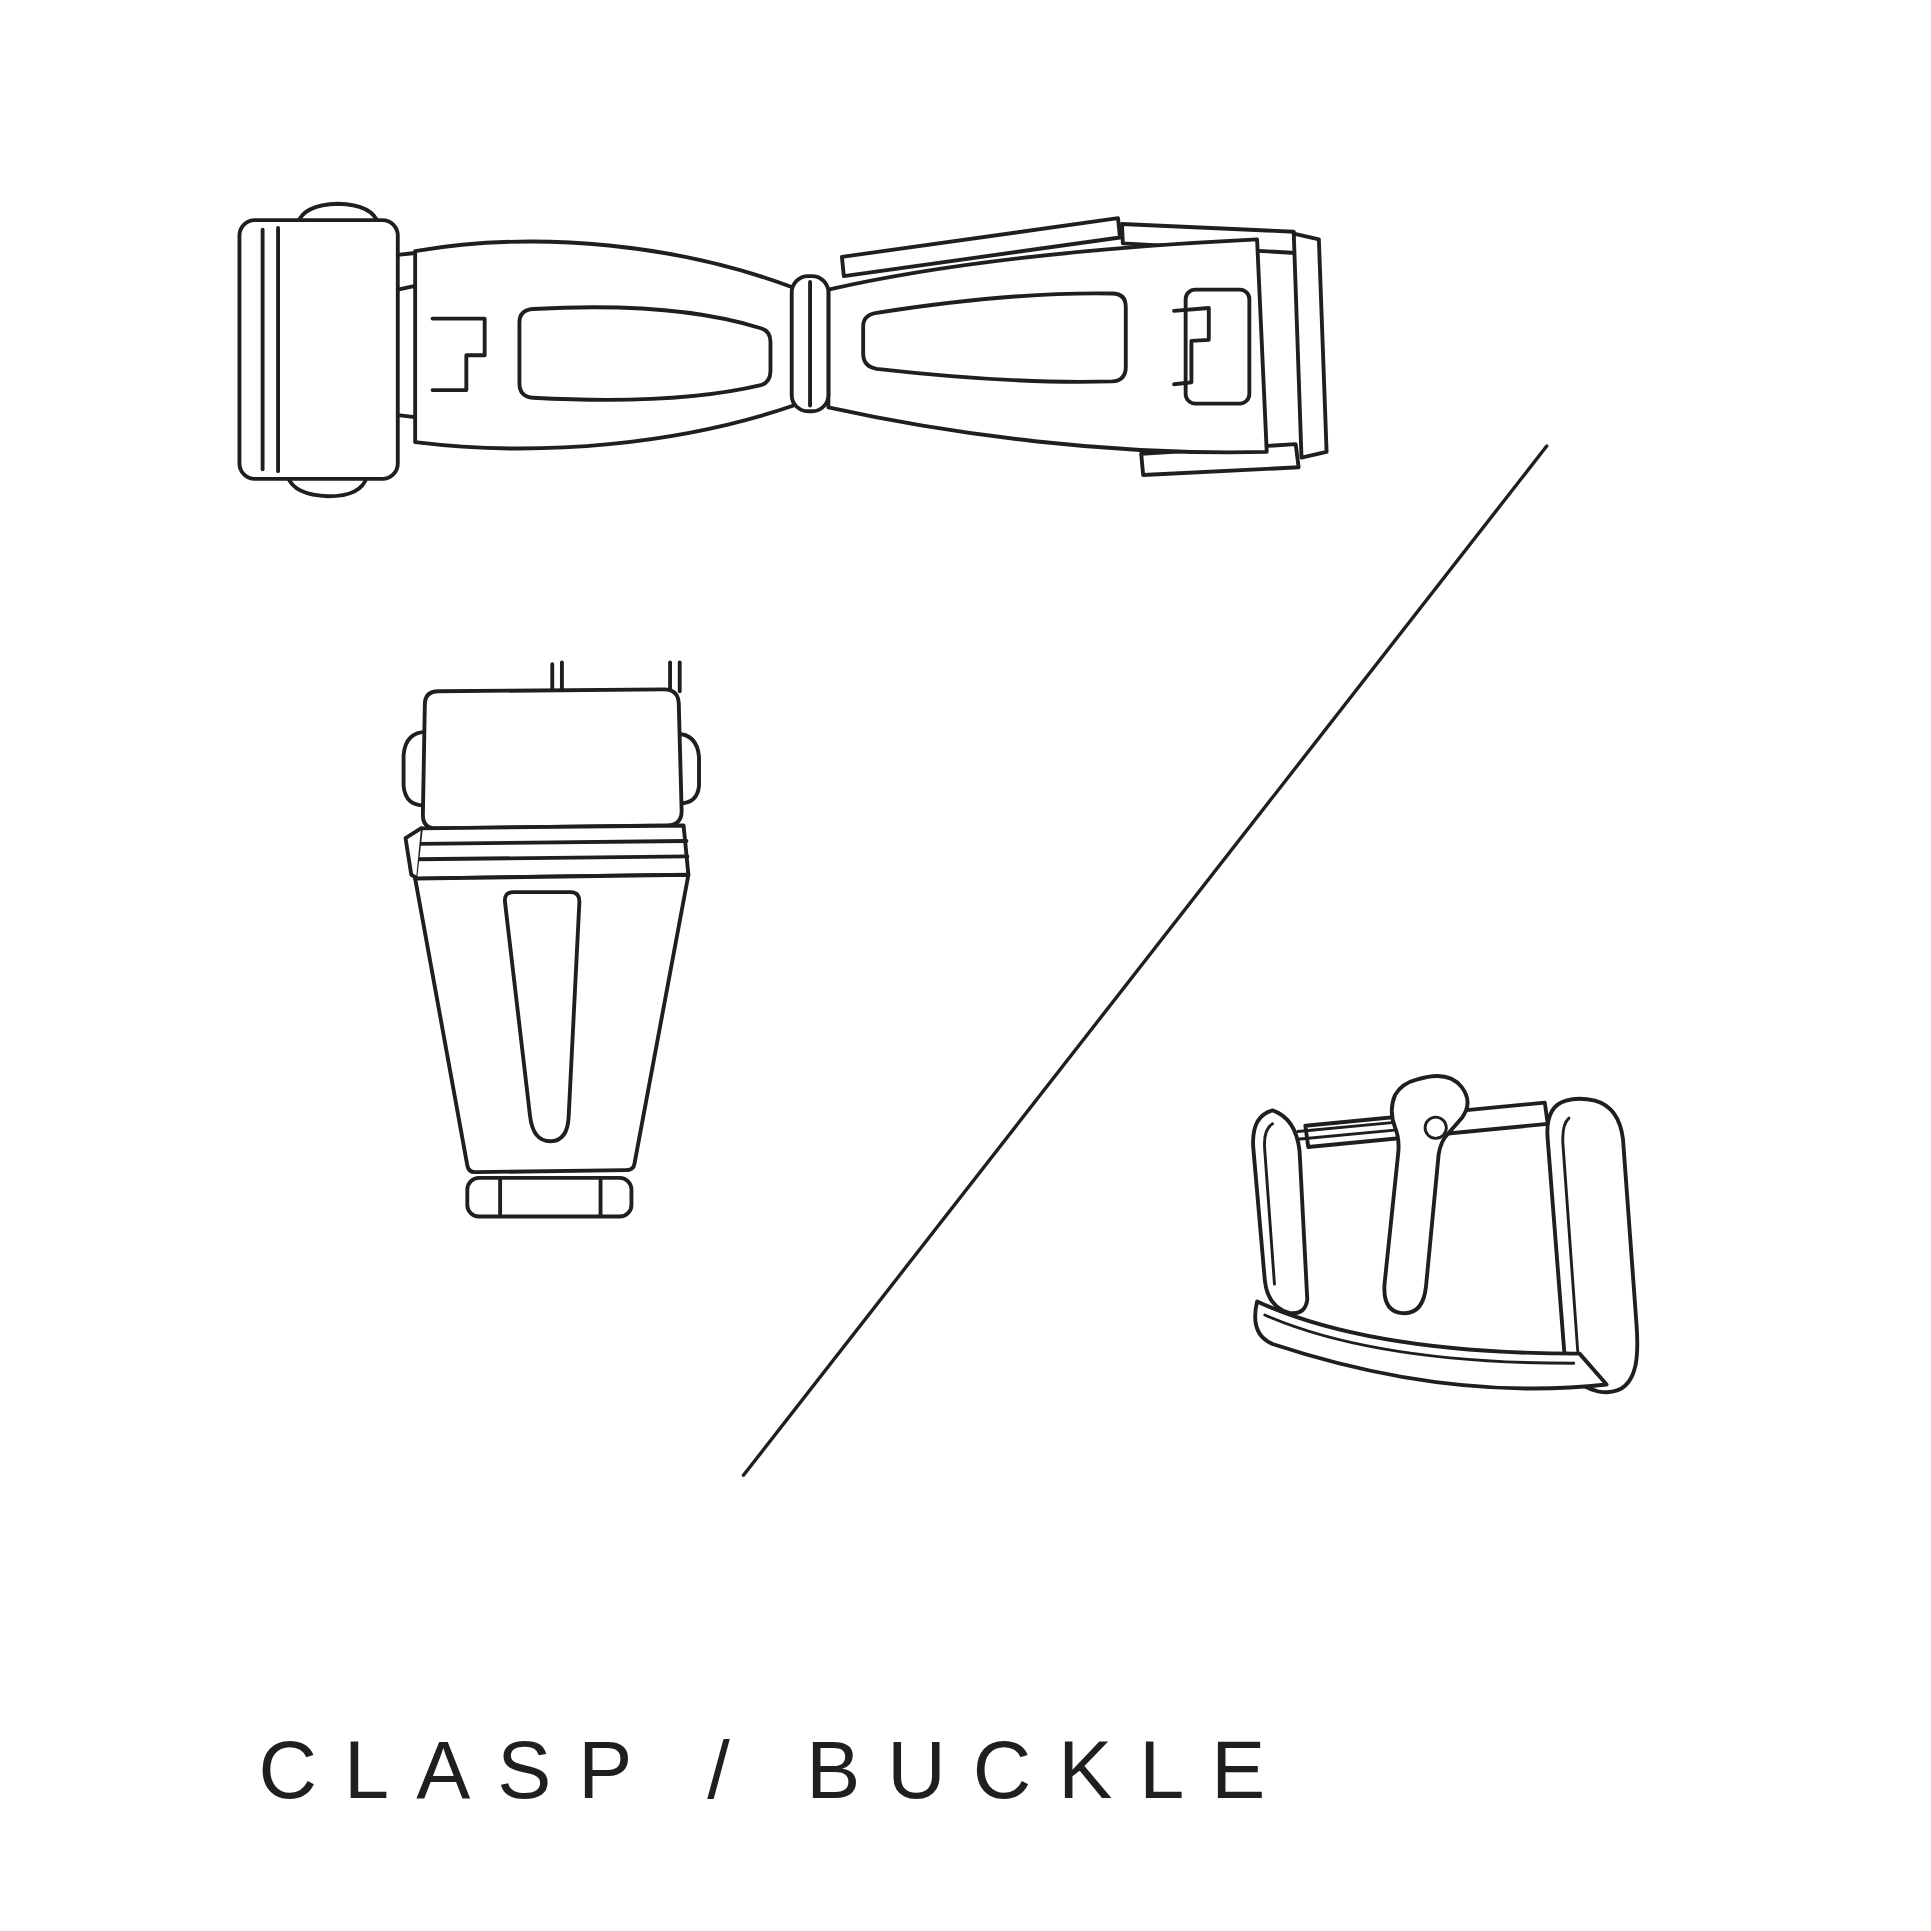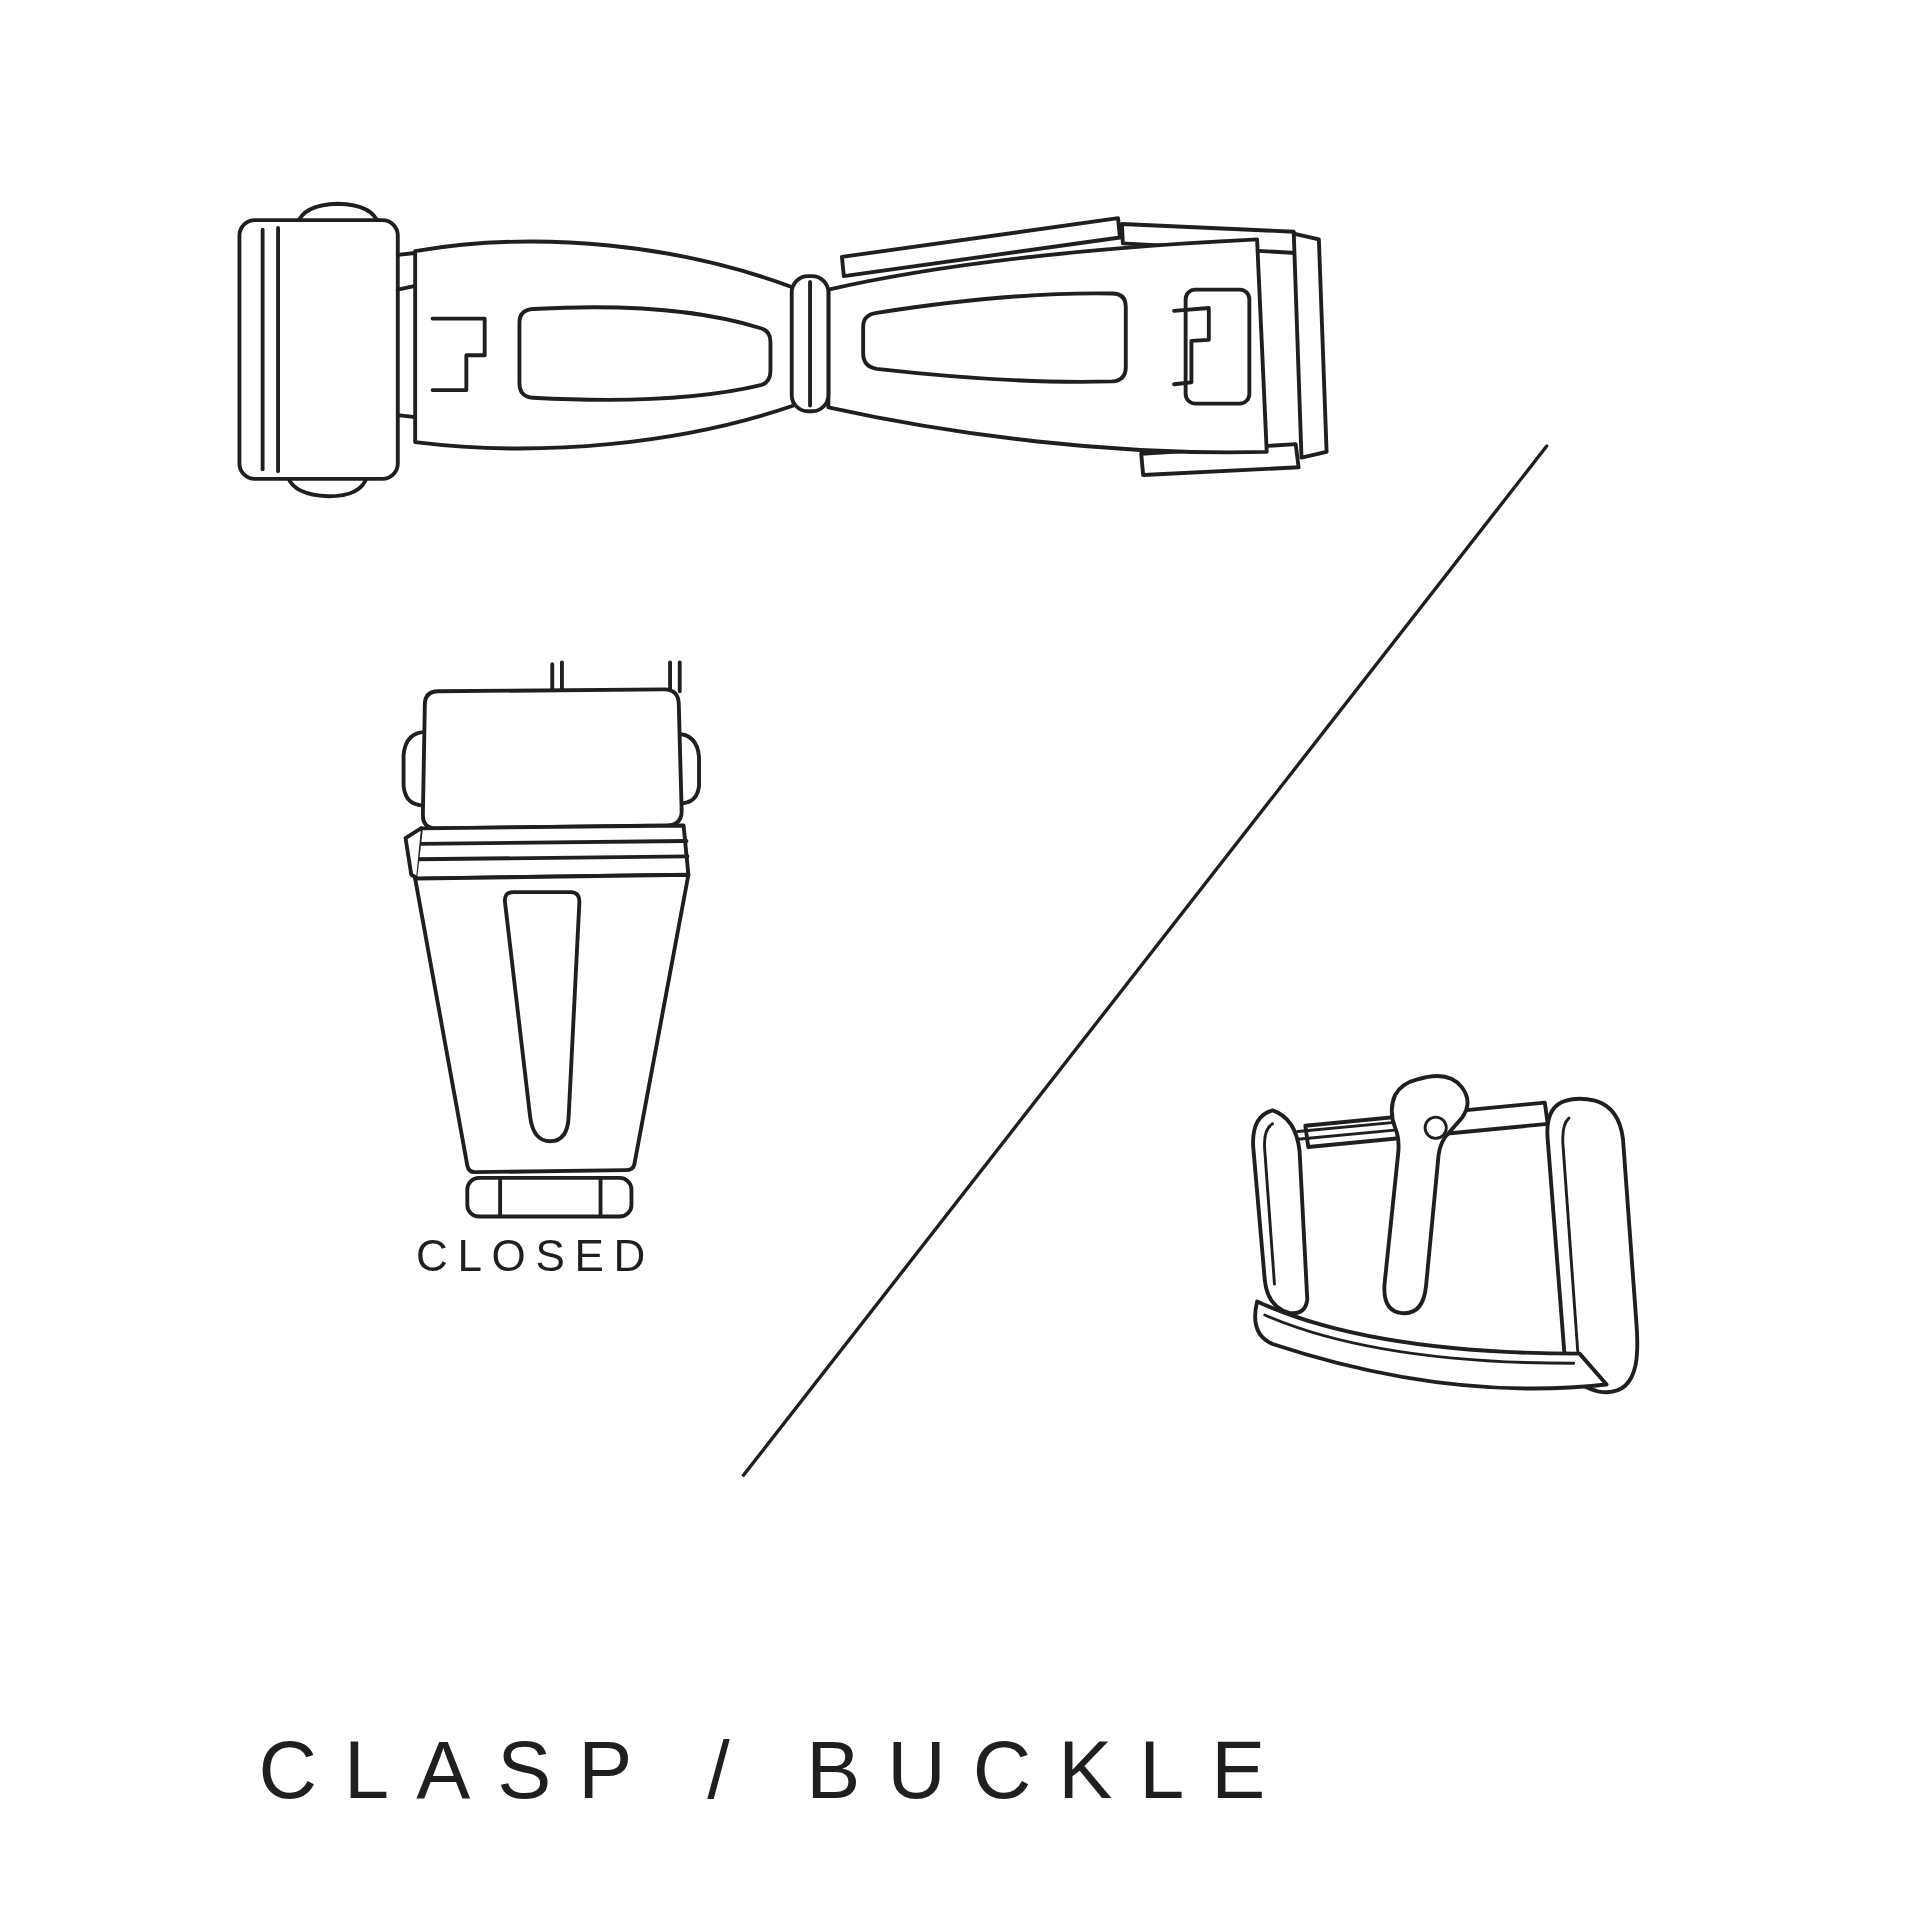--- a/index.html
+++ b/index.html
@@ -130,17 +130,16 @@
       <path d="M1310,1362 Q1425,1412 1630,1412" stroke-width="3"></path>
 
       <path d="M1344,1172 L1450,1162 M1344,1180 L1450,1170" stroke-width="3"></path>
 
       <path d="M1468,1118 Q1500,1108 1514,1126 Q1526,1142 1514,1158 L1500,1174 Q1492,1182 1490,1196 L1477,1332 Q1474,1362 1452,1360 Q1432,1358 1434,1330 L1448,1196 Q1450,1180 1445,1168 Q1438,1150 1445,1134 Q1452,1122 1468,1118 Z" fill="#ffffff"></path>
       <circle cx="1487" cy="1168" r="11" fill="#ffffff" stroke-width="3"></circle>
     </g>
   </svg>
 
 
-  <div class="caption caption-closed">CLOSED</div>
 
   <div class="diagram-title">CLASP / BUCKLE</div>
 </div>
 
 
 </body></html>

